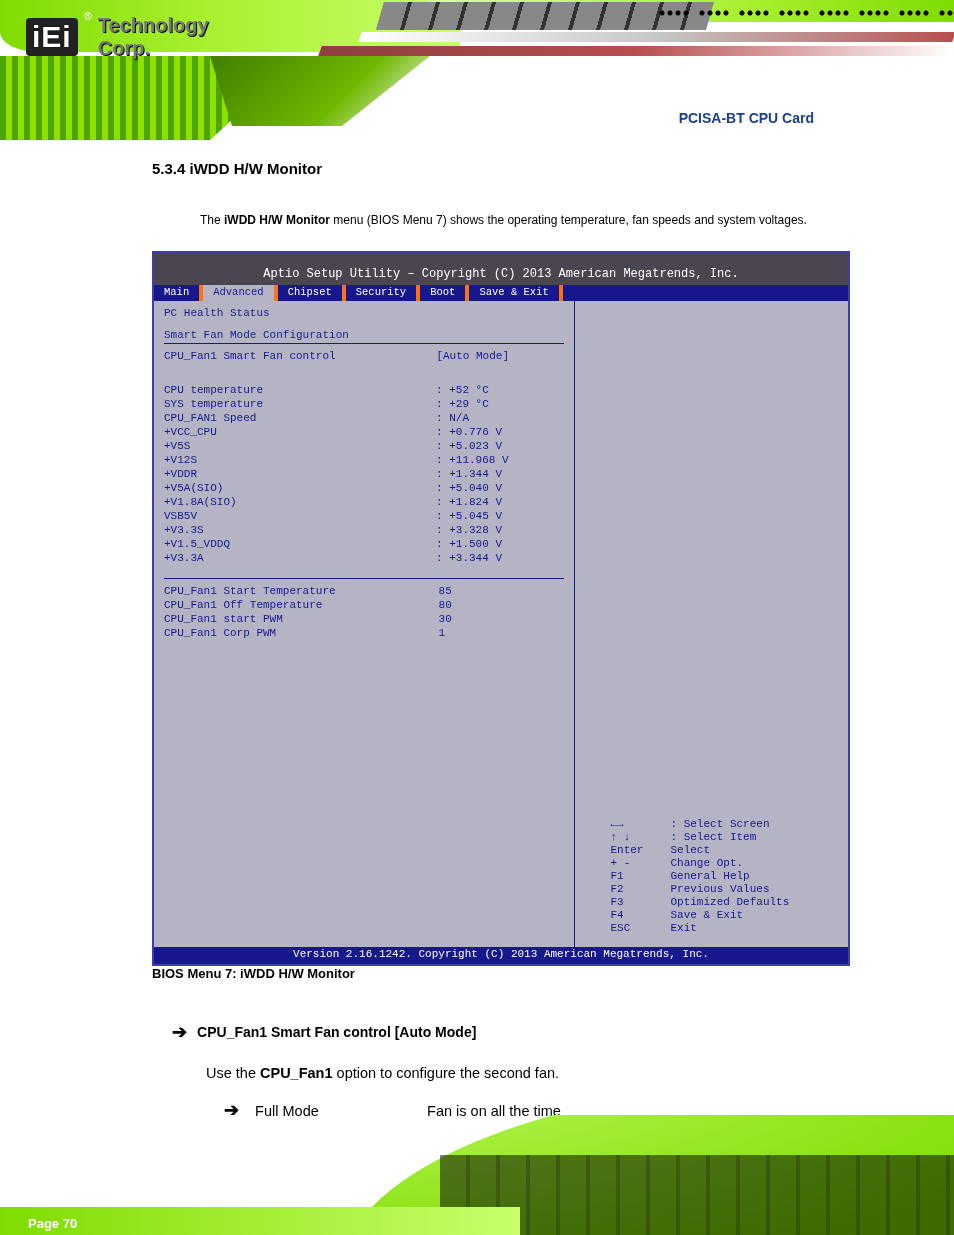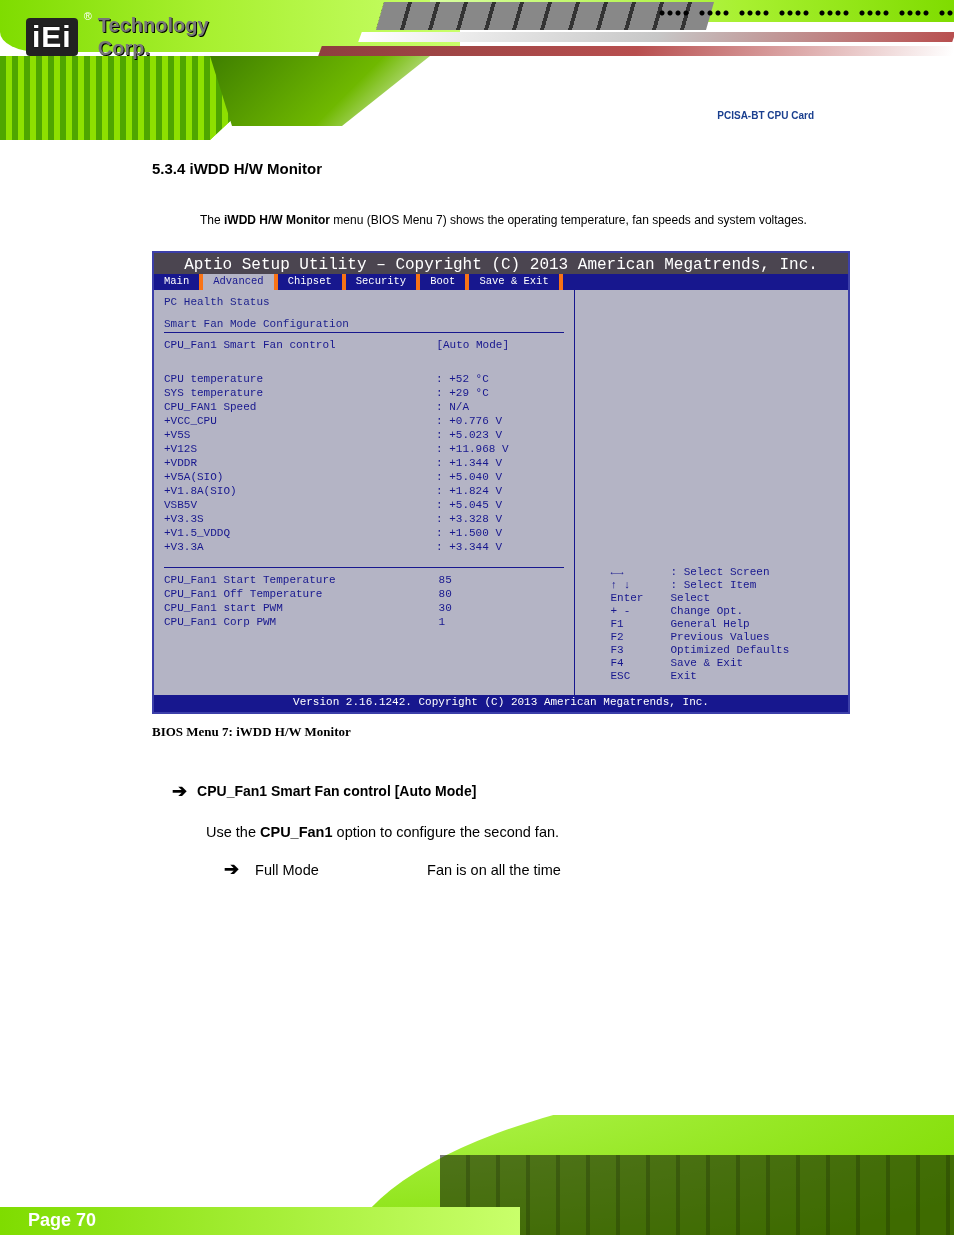--- a/index.html
+++ b/index.html
@@ -121,43 +121,43 @@
       background: #b4b4c5;
       font-family: "Courier New", Courier, monospace;
       font-size: 12px;
       color: #1b1f8c;
     }
     .bios-title {
       height: 18px;
       background: #4b4550;
       color: #fff;
       text-align: center;
-      font-size: 16px;
+      font-size: 12px;
       font-family: "Courier New", Courier, monospace;
-      padding-top: 3px;
+      padding-top: 14px;
     }
     .bios-tabs {
       display: flex;
       height: 16px;
       background: #17178e;
       color: #fff;
       font-size: 10.5px;
       font-family: "Courier New", Courier, monospace;
     }
     .bios-tabs span {
       padding: 1px 10px 0 10px;
       border-right: 4px solid #f97316;
     }
     .bios-tabs .active {
       background: #b4b4c5;
       color: #17178e;
     }
     .bios-body {
       display: flex;
-      height: 405px;
+      height: 646px;
       gap: 25px;
     }
     .bios-left {
       width: 440px;
       padding: 6px 10px;
       border-right: 1px solid #17178e;
     }
     .bios-left .section { font-size: 11px; }
     .bios-left .divider {
       border: none;
@@ -192,22 +192,21 @@
     .bios-legend {
       height: 16px;
       background: #17178e;
       color: #fff;
       font-size: 11px;
       font-family: "Courier New", Courier, monospace;
       text-align: center;
       padding-top: 1px;
     }
     .caption {
-      margin-top: 10px;
-      font-family: Liberation Serif, serif;
+      font-family: Liberation Sans, sans-serif;
       font-weight: 700;
       font-size: 13px;
     }
 
     
     .opt { margin-top: 40px; }
     .opt .line1 {
       display: flex; align-items: center; gap: 10px;
       font-size: 14px; font-weight: 700;
     }
@@ -258,30 +257,30 @@
       position: absolute;
       bottom: 0; left: 0;
       width: 520px; height: 28px;
       background: linear-gradient(90deg,#7fdc00,#c9ff6b);
     }
     .ftr-green .page-no {
       position: absolute;
       bottom: 4px; left: 28px;
       font-family: Arial, sans-serif;
       font-weight: 700;
-      font-size: 18px;
+      font-size: 13px;
       color: #fff;
     }
 
     .series {
       position: absolute;
       top: 110px; right: 140px;
       font-family: Arial, Helvetica, sans-serif;
       font-weight: 700;
-      font-size: 10px;
+      font-size: 14px;
       color: #1a3f8f;
     }
   </style>
 </head>
 <body>
 
 <div class="page">
 
   <div class="hdr-green-top"></div>
   <div class="hdr-green-right"></div>

